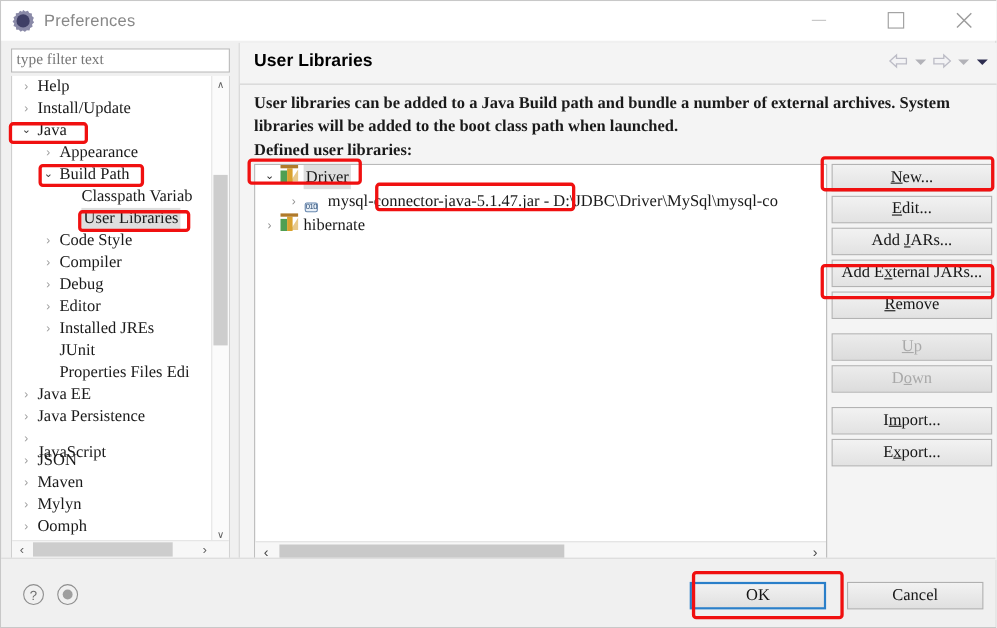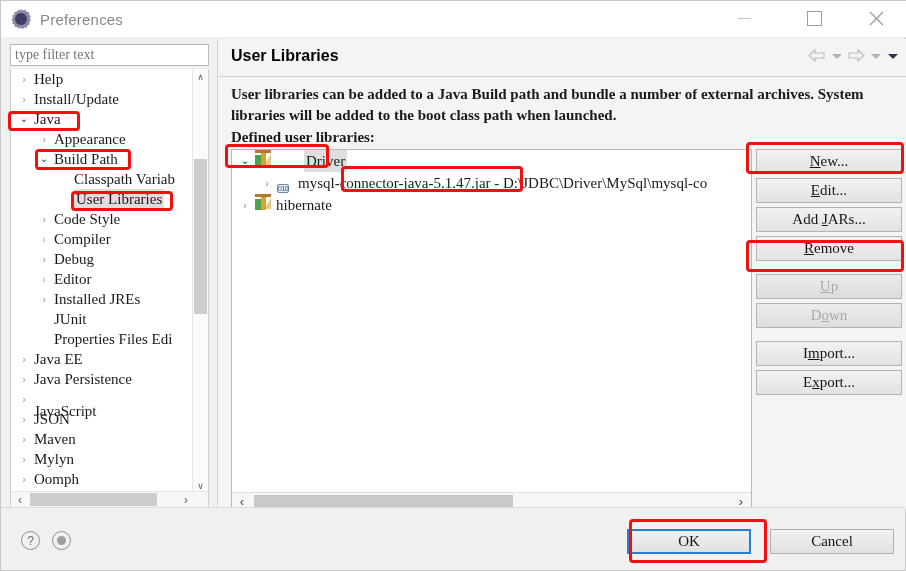--- a/index.html
+++ b/index.html
@@ -197,21 +197,21 @@
     border-left: 7px solid transparent; border-bottom: 11px solid #e8c98a;
   }
   .jaricon {
     position: relative; width: 15px; height: 14px;
     background: #e9f0f8; border: 1px solid #6b8ab0; border-radius: 2px;
     font-family: "Liberation Sans", sans-serif; font-size: 7px;
     color: #2a4c75; text-align: center; line-height: 13px; letter-spacing: -0.5px;
     box-sizing: border-box;
   }
   .libnode .lbl { position: absolute; }
-  .libnode.sel .lbl { background: #dedede; padding: 0 2px; margin-left: 28px; }
+  .libnode.sel .lbl { background: #dedede; padding: 0 2px; }
 
   #libh-scroll {
     position: absolute; left: 0; bottom: 0; width: 519px; height: 18px;
     background: #f7f7f7; border-top: 1px solid #e0e0e0;
   }
   #libh-left, #libh-right {
     position: absolute; top: 0; width: 20px; height: 17px;
     display: flex; align-items: center; justify-content: center;
     color: #4a4a4a; font-size: 13px; font-family: "Liberation Sans", sans-serif;
   }
@@ -460,20 +460,23 @@
         <div class="sidebtn">
           <span><span class="mn">N</span>ew...</span>
         </div>
         <div class="sidebtn">
           <span><span class="mn">E</span>dit...</span>
         </div>
         <div class="sidebtn">
           <span>Add <span class="mn">J</span>ARs...</span>
         </div>
         <div class="sidebtn">
+          <span>Add E<span class="mn">x</span>ternal JARs...</span>
+        </div>
+        <div class="sidebtn">
           <span><span class="mn">R</span>emove</span>
         </div>
         <div class="gap"></div>
         <div class="sidebtn disabled">
           <span><span class="mn">U</span>p</span>
         </div>
         <div class="sidebtn disabled">
           <span>D<span class="mn">o</span>wn</span>
         </div>
         <div class="gap"></div>

